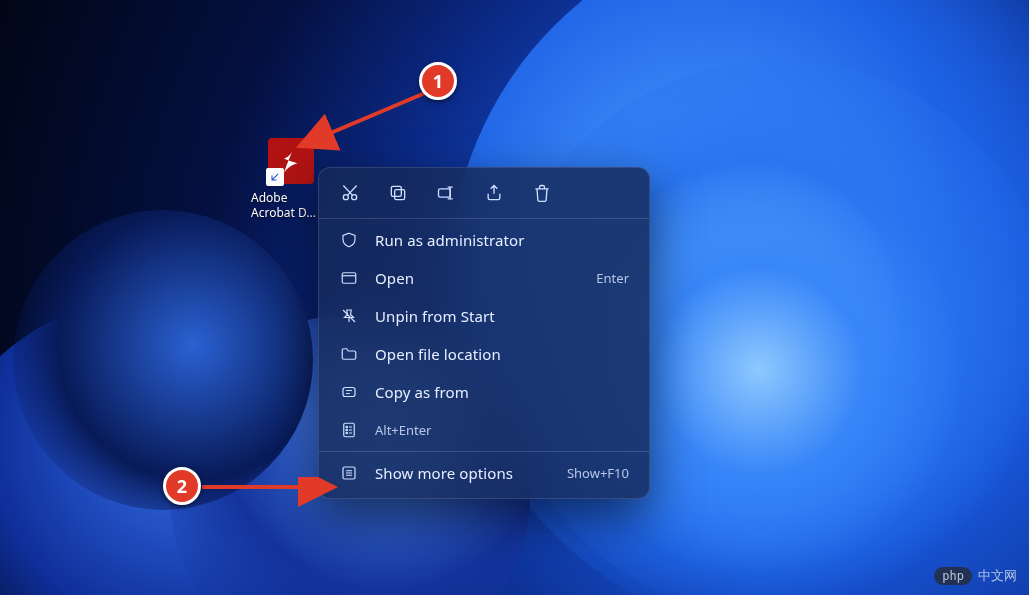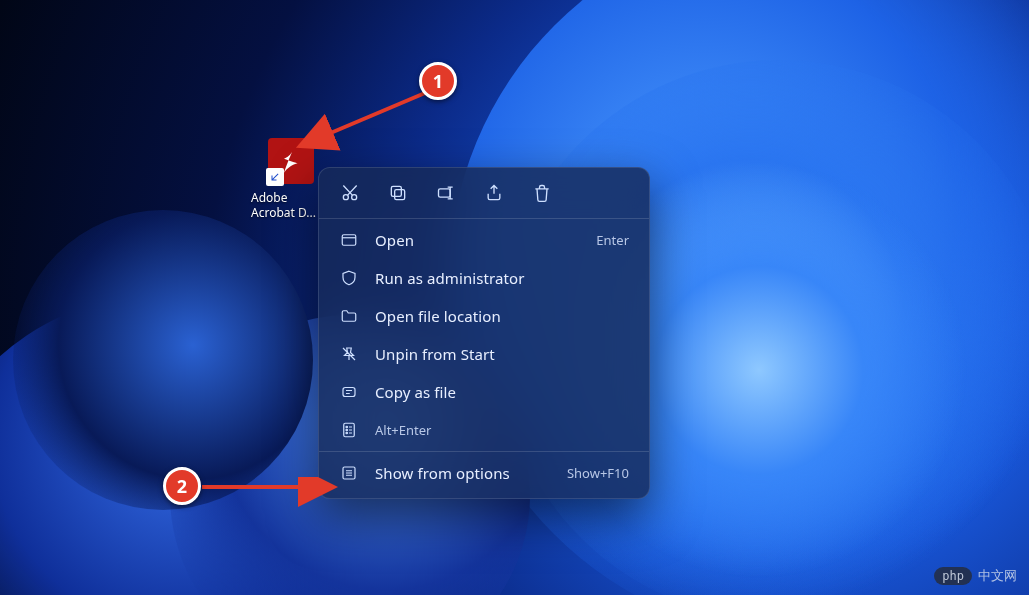--- a/index.html
+++ b/index.html
@@ -232,64 +232,64 @@
         <svg viewBox="0 0 24 24" fill="none" stroke="#cfe0ff" stroke-width="1.6">
           <path d="M4 7h16M9 7V5a2 2 0 0 1 2-2h2a2 2 0 0 1 2 2v2M6 7l1 13a2 2 0 0 0 2 2h6a2 2 0 0 0 2-2l1-13"></path>
         </svg>
       </span>
     </div>
     <div class="sep"></div>
 
     <div class="item">
       <span class="ico">
         <svg viewBox="0 0 24 24" fill="none" stroke="#cfe0ff" stroke-width="1.6">
+            <path d="M12 3l8 3v5c0 5-3.5 8.5-8 10-4.5-1.5-8-5-8-10V6z"></path>
+          </svg>
+      </span>
+      <span class="txt">Run as administrator</span>
+    </div>
+
+    <div class="item">
+      <span class="ico">
+        <svg viewBox="0 0 24 24" fill="none" stroke="#cfe0ff" stroke-width="1.6">
             <rect x="3" y="5" width="18" height="14" rx="2"></rect>
             <path d="M3 9h18"></path>
           </svg>
       </span>
       <span class="txt">Open</span>
       <span class="accel">Enter</span>
     </div>
 
     <div class="item">
       <span class="ico">
         <svg viewBox="0 0 24 24" fill="none" stroke="#cfe0ff" stroke-width="1.6">
-            <path d="M12 3l8 3v5c0 5-3.5 8.5-8 10-4.5-1.5-8-5-8-10V6z"></path>
-          </svg>
-      </span>
-      <span class="txt">Run as administrator</span>
+            <path d="M9 4h6l-1 6 4 4H6l4-4zM12 14v6M4 4l16 16"></path>
+          </svg>
+      </span>
+      <span class="txt">Unpin from Start</span>
     </div>
 
     <div class="item">
       <span class="ico">
         <svg viewBox="0 0 24 24" fill="none" stroke="#cfe0ff" stroke-width="1.6">
             <path d="M3 7a2 2 0 0 1 2-2h4l2 3h8a2 2 0 0 1 2 2v7a2 2 0 0 1-2 2H5a2 2 0 0 1-2-2z"></path>
           </svg>
       </span>
       <span class="txt">Open file location</span>
-    </div>
-
-    <div class="item">
-      <span class="ico">
-        <svg viewBox="0 0 24 24" fill="none" stroke="#cfe0ff" stroke-width="1.6">
-            <path d="M9 4h6l-1 6 4 4H6l4-4zM12 14v6M4 4l16 16"></path>
-          </svg>
-      </span>
-      <span class="txt">Unpin from Start</span>
     </div>
 
 
     <div class="item">
       <span class="ico">
         <svg viewBox="0 0 24 24" fill="none" stroke="#cfe0ff" stroke-width="1.6">
             <rect x="4" y="6" width="16" height="12" rx="3"></rect>
             <path d="M8 10h8M8 14h5"></path>
           </svg>
       </span>
-      <span class="txt">Copy as file</span>
+      <span class="txt">Copy as from</span>
     </div>
 
     <div class="item">
       <span class="ico">
         <svg viewBox="0 0 24 24" fill="none" stroke="#cfe0ff" stroke-width="1.6">
             <rect x="5" y="3" width="14" height="18" rx="2"></rect>
             <circle cx="9" cy="8" r="1"></circle>
             <circle cx="9" cy="12" r="1"></circle>
             <circle cx="9" cy="16" r="1"></circle>
             <path d="M12 8h4M12 12h4M12 16h4"></path>
@@ -300,21 +300,21 @@
 
     <div class="sep"></div>
 
     <div class="item">
       <span class="ico">
         <svg viewBox="0 0 24 24" fill="none" stroke="#cfe0ff" stroke-width="1.6">
             <rect x="4" y="4" width="16" height="16" rx="2"></rect>
             <path d="M8 9h8M8 12h8M8 15h8"></path>
           </svg>
       </span>
-      <span class="txt">Show from options</span>
+      <span class="txt">Show more options</span>
       <span class="accel">Show+F10</span>
     </div>
   </div>
 
   <div class="badge" style="left:419px; top:62px;">
     <span>1</span>
   </div>
   <svg class="arrow" style="left:295px; top:85px;" width="140" height="70">
     <defs>
         <marker id="ah1" markerWidth="10" markerHeight="10" refX="7" refY="5" orient="auto">

